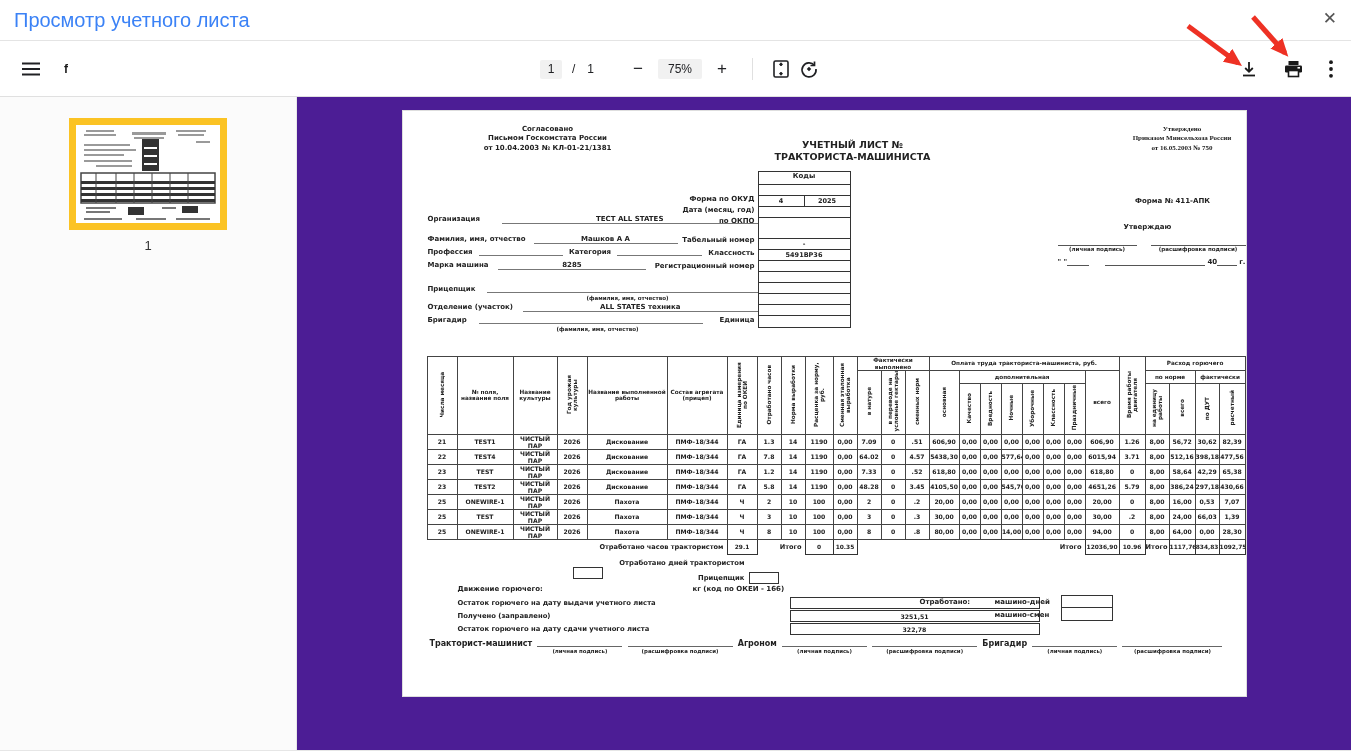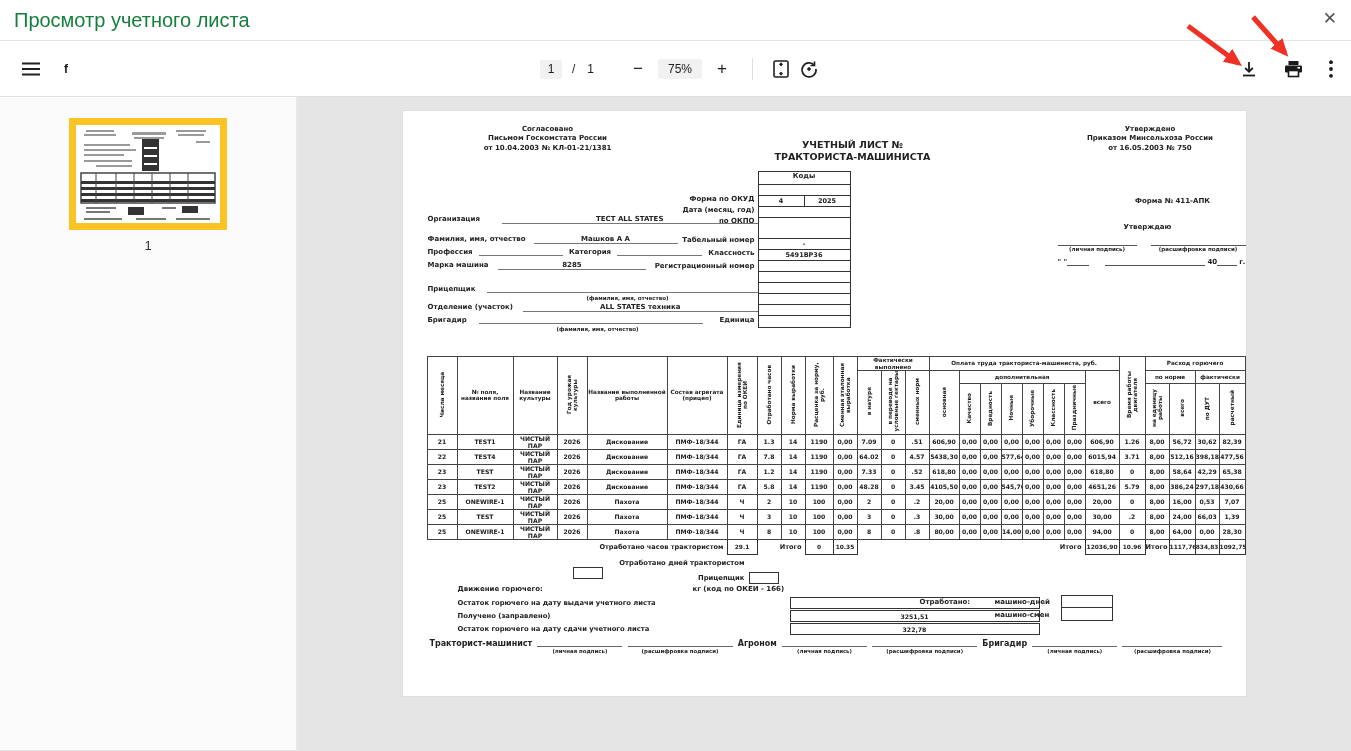--- a/index.html
+++ b/index.html
@@ -3,21 +3,21 @@
 <meta charset="utf-8">
 <style>
   * { margin:0; padding:0; box-sizing:border-box; }
   html,body { width:1351px; height:751px; overflow:hidden; background:#fff;
     font-family:"Liberation Sans", sans-serif; }
   .app { width:1351px; height:751px; position:relative; background:#fbfbfb; border-bottom:1px solid #e6e6e6;}
 
   
   .modal-header { height:41px; background:#fff; border-bottom:1px solid #e4e4e4;
     display:flex; align-items:center; padding:0 14px; position:relative; }
-  .modal-title { font-size:20px; color:#15803d; }
+  .modal-title { font-size:20px; color:#3b82f6; }
   .close-x { position:absolute; right:14px; top:10px; font-size:17px; color:#555; cursor:pointer; line-height:1; }
 
   
   .pdf-toolbar { height:56px; background:#fff; border-bottom:1px solid #e0e0e0;
     position:relative; display:flex; align-items:center; }
   .tb-left { display:flex; align-items:center; gap:24px; padding-left:22px; }
   .doc-label { font-size:12px; color:#1a1a1a; font-weight:bold; }
   .tb-center { position:absolute; left:540px; top:0; height:56px; display:flex; align-items:center; gap:8px; }
   .page-chip { min-width:22px; height:19px; background:#f1f1f1; border-radius:2px;
     display:flex; align-items:center; justify-content:center; font-size:12px; color:#202124; padding:0 4px;}
@@ -30,21 +30,21 @@
   .icon-btn { cursor:pointer; display:flex; align-items:center; justify-content:center; }
   .icon-btn svg { display:block; }
 
   
   .viewer { display:flex; height:653px; }
   .thumb-panel { width:297px; border-right:1px solid #e8e8e8; background:#fbfbfb;
     display:flex; flex-direction:column; align-items:center; padding-top:21px; }
   .thumb-outer { border:7px solid #fbc324; background:#fff; cursor:pointer; }
   .thumb-page { width:144px; height:98px; background:#fff; }
   .thumb-num { margin-top:8px; font-size:13px; color:#333; }
-  .page-area { flex:1; display:flex; justify-content:center; padding-top:13px; background:#e5e5e5; }
+  .page-area { flex:1; display:flex; justify-content:center; padding-top:13px; background:#4c1d95; }
 
   
   .page { width:845px; height:587px; background:#fff; border:1px solid #dedede;
     position:relative; font-family:"DejaVu Sans", sans-serif; color:#222; }
   .abs { position:absolute; }
   .b { font-weight:bold; }
   .ctr { text-align:center; }
   .rt { text-align:right; }
   .xs { font-size:5.5px; }
   .doc-3line { font-size:7px; font-weight:bold; line-height:1.35; }
@@ -226,21 +226,21 @@
 
         <div class="abs ctr doc-3line" style="left:30px; top:14px; width:230px;">
           <div>Согласовано</div>
             <div>Письмом Госкомстата России</div>
             <div>от 10.04.2003 № КЛ-01-21/1381</div>
         </div>
         <div class="abs ctr doc-title" style="left:290px; top:28px; width:320px;">
           <div>УЧЕТНЫЙ ЛИСТ №</div>
             <div>ТРАКТОРИСТА-МАШИНИСТА</div>
         </div>
-        <div class="abs ctr doc-3line" style="left:655px; top:14px; width:185px;">
+        <div class="abs ctr doc-3line" style="left:687px; top:14px; width:185px;font-family:Liberation Serif, serif;">
           <div>Утверждено</div>
             <div>Приказом Минсельхоза России</div>
             <div>от 16.05.2003 № 750</div>
         </div>
         <div class="abs ctr flabel" style="left:690px; top:86px; width:160px;">Форма № 411-АПК</div>
         <div class="abs ctr flabel" style="left:665px; top:112px; width:160px;">Утверждаю</div>
 
         <div class="abs" style="left:655px; top:134px; width:188px;">
           <div style="display:flex; gap:14px;">
             <div style="flex:1;">

